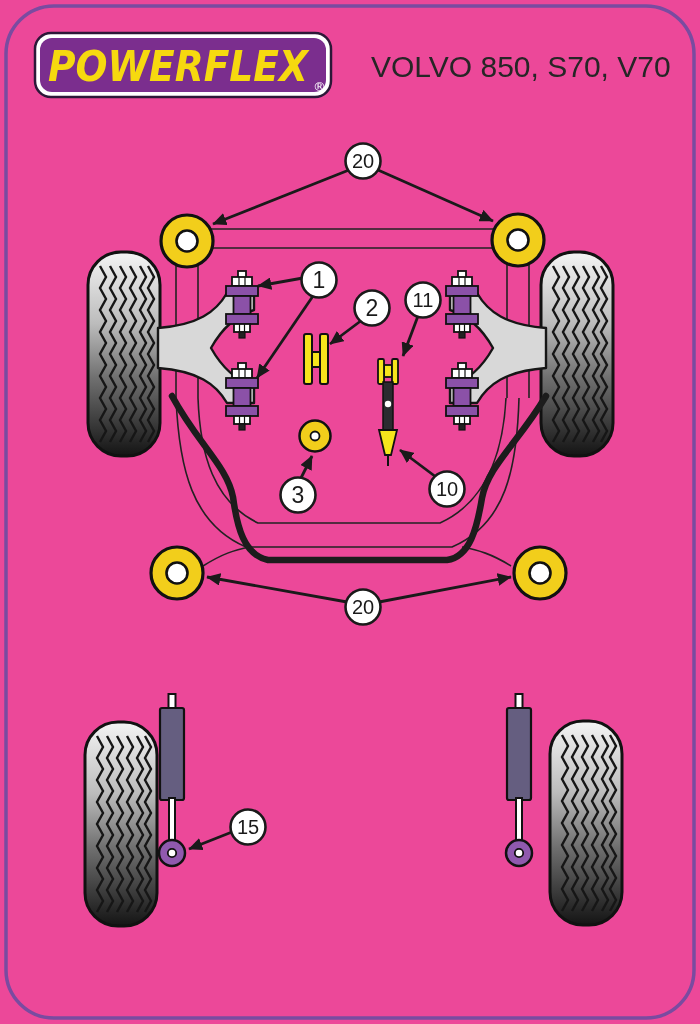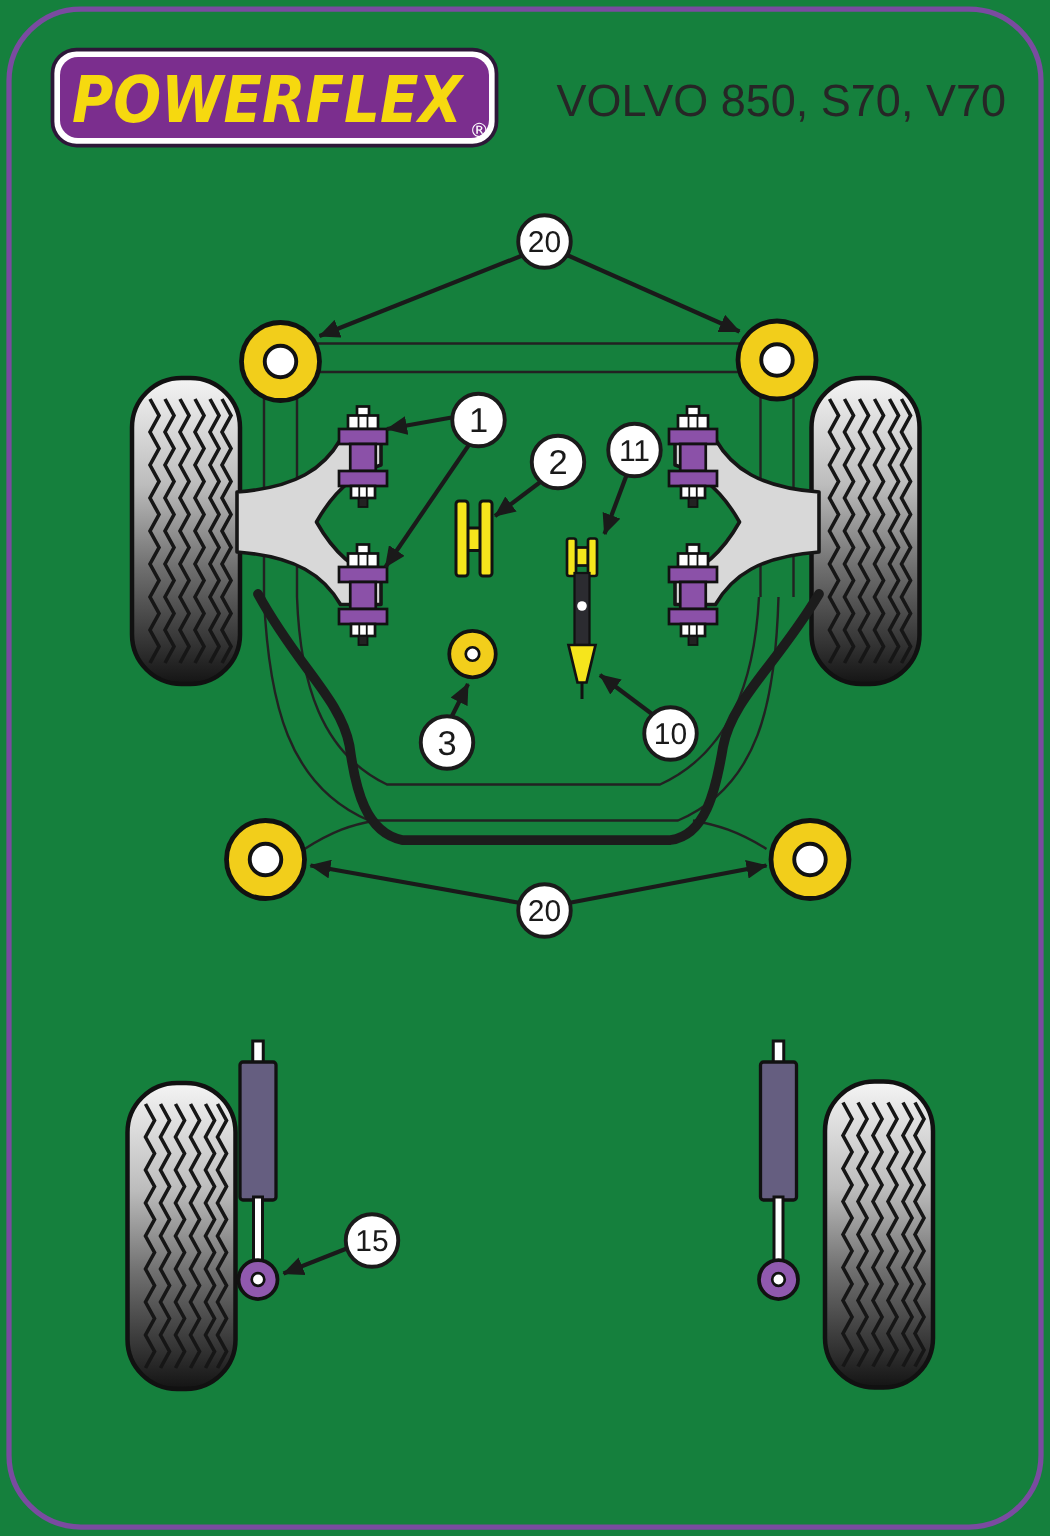--- a/index.html
+++ b/index.html
@@ -1,16 +1,16 @@
 <!DOCTYPE html>
 <html><head>
 <meta charset="utf-8">
 <style>
   html,body{margin:0;padding:0;background:#ffffff;font-family:"Liberation Sans",sans-serif;}
-  #stage{position:relative;width:700px;height:1024px;background:#15803d;overflow:hidden;}
+  #stage{position:relative;width:700px;height:1024px;background:#ec4899;overflow:hidden;}
   svg text{user-select:none;}
   .callout-num{font-family:"Liberation Sans",sans-serif;fill:#1a1a1a;text-anchor:middle;}
   .title-text{font-family:"Liberation Sans",sans-serif;fill:#262626;}
   .logo-text{font-family:"DejaVu Sans",sans-serif;font-weight:bold;font-style:italic;}
 </style>
 </head>
 <body>
 
 <div id="stage">
 <svg width="700" height="1024" viewBox="0 0 700 1024">

